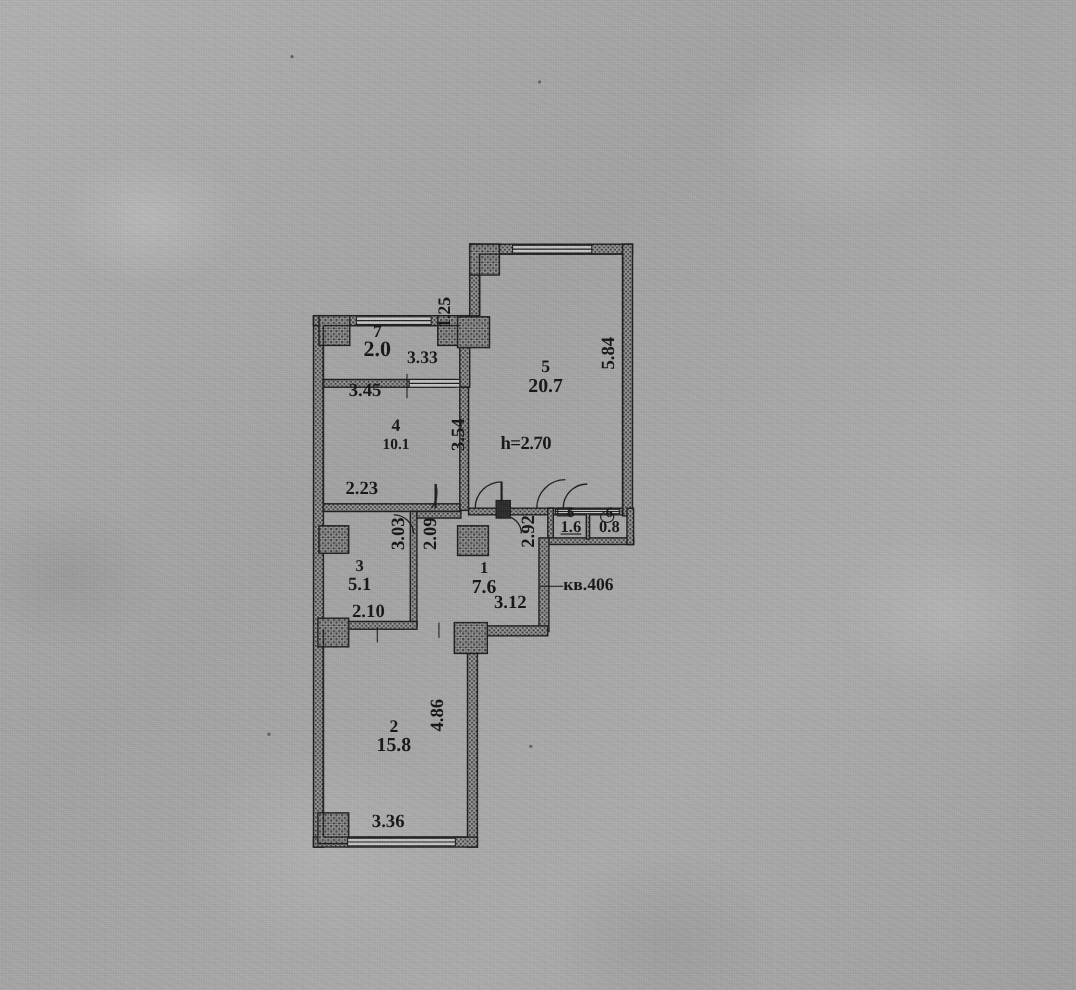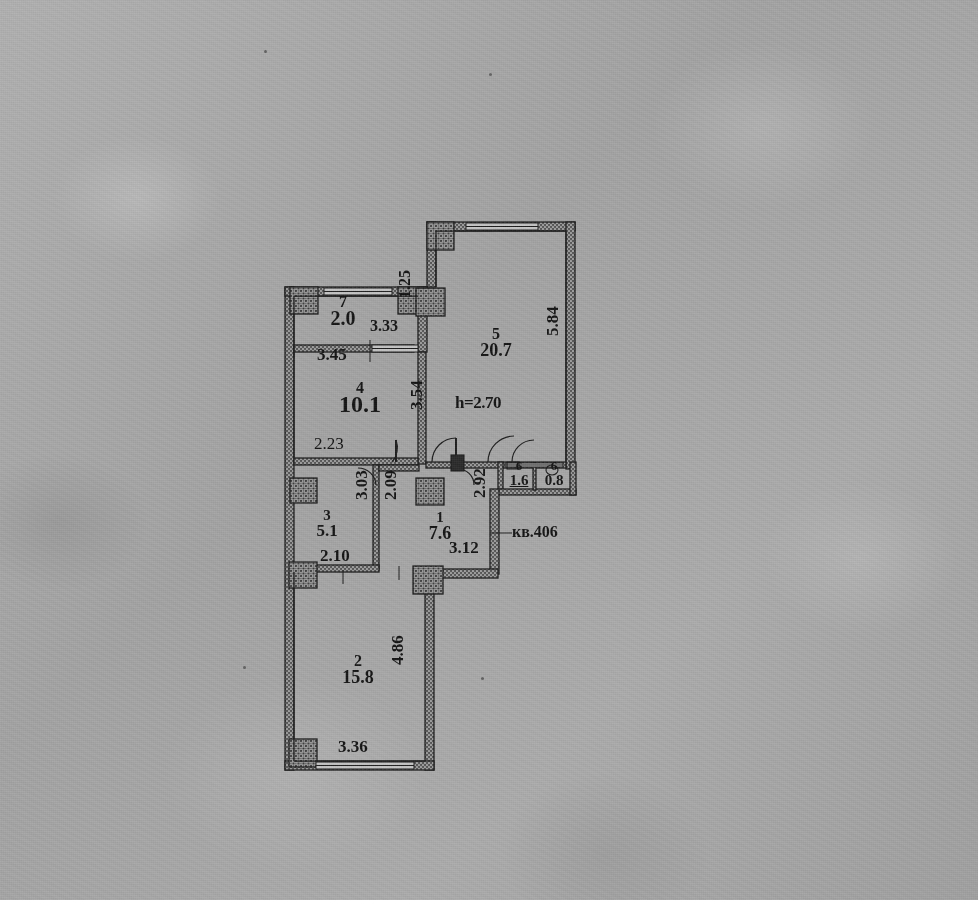--- a/index.html
+++ b/index.html
@@ -202,21 +202,21 @@
     </g>
   </svg>
 
   <div style="position:absolute;left:326px;top:294px;text-align:center;width:34px;color:#141414;font-weight:bold;line-height:16px;">
     <div style="font-size:16px;">7</div>
     <div style="font-size:20px;">2.0</div>
   </div>
 
   <div style="position:absolute;left:338px;top:379px;text-align:center;width:44px;color:#141414;font-weight:bold;line-height:17px;">
     <div style="font-size:16px;">4</div>
-    <div style="font-size:24px;">10.1</div>
+    <div style="font-size:14px;">10.1</div>
   </div>
 
   <div style="position:absolute;left:472px;top:325px;text-align:center;width:48px;color:#141414;font-weight:bold;line-height:17px;">
     <div style="font-size:16px;">5</div>
     <div style="font-size:18px;">20.7</div>
   </div>
 
   <div style="position:absolute;left:308px;top:507px;text-align:center;width:38px;color:#141414;font-weight:bold;line-height:16px;">
     <div style="font-size:15px;">3</div>
     <div style="font-size:17px;">5.1</div>
@@ -243,21 +243,21 @@
   </div>
 
   <div style="position:absolute;left:455px;top:393px;color:#141414;font-weight:bold;font-size:17px;letter-spacing:-0.5px;">h=2.70</div>
 
   <div style="position:absolute;left:512px;top:523px;color:#141414;font-weight:bold;font-size:16px;">кв.406</div>
 
   <div style="position:absolute;left:370px;top:317px;color:#141414;font-weight:bold;font-size:16px;">3.33</div>
 
   <div style="position:absolute;left:317px;top:345px;color:#141414;font-weight:bold;font-size:17px;">3.45</div>
 
-  <div style="position:absolute;left:314px;top:434px;color:#141414;font-weight:normal;font-size:17px;">2.23</div>
+  <div style="position:absolute;left:314px;top:434px;color:#141414;font-weight:bold;font-size:17px;">2.23</div>
 
   <div style="position:absolute;left:320px;top:546px;color:#141414;font-weight:bold;font-size:17px;">2.10</div>
 
   <div style="position:absolute;left:401px;top:538px;color:#141414;font-weight:bold;font-size:17px;margin-left:48px;">3.12</div>
 
   <div style="position:absolute;left:338px;top:737px;color:#141414;font-weight:bold;font-size:17px;">3.36</div>
 
   <div style="position:absolute;left:396px;top:298px;color:#141414;font-weight:bold;font-size:16px;transform:rotate(-90deg);transform-origin:left top;">1.25</div>
 
   <div style="position:absolute;left:407px;top:410px;color:#141414;font-weight:bold;font-size:17px;transform:rotate(-90deg);transform-origin:left top;">3.54</div>

